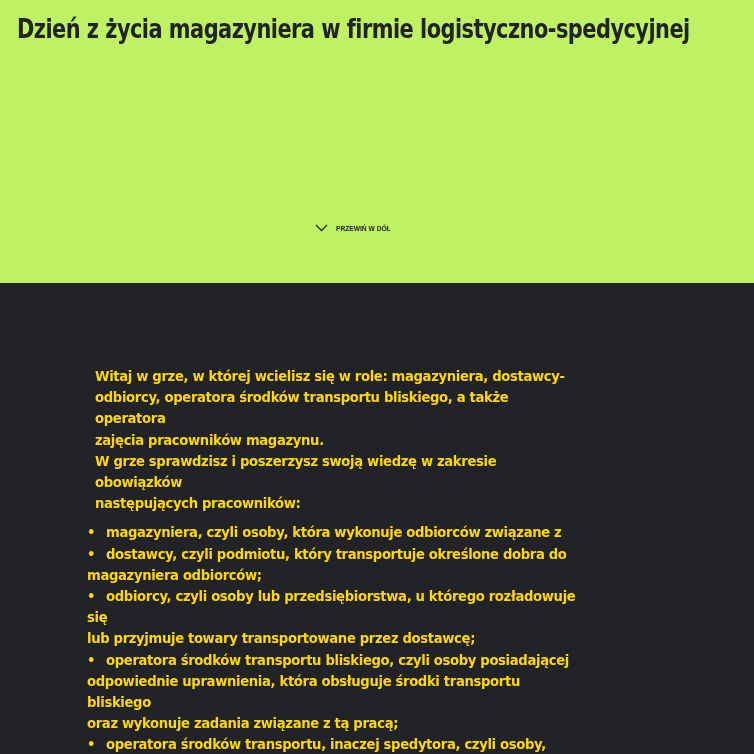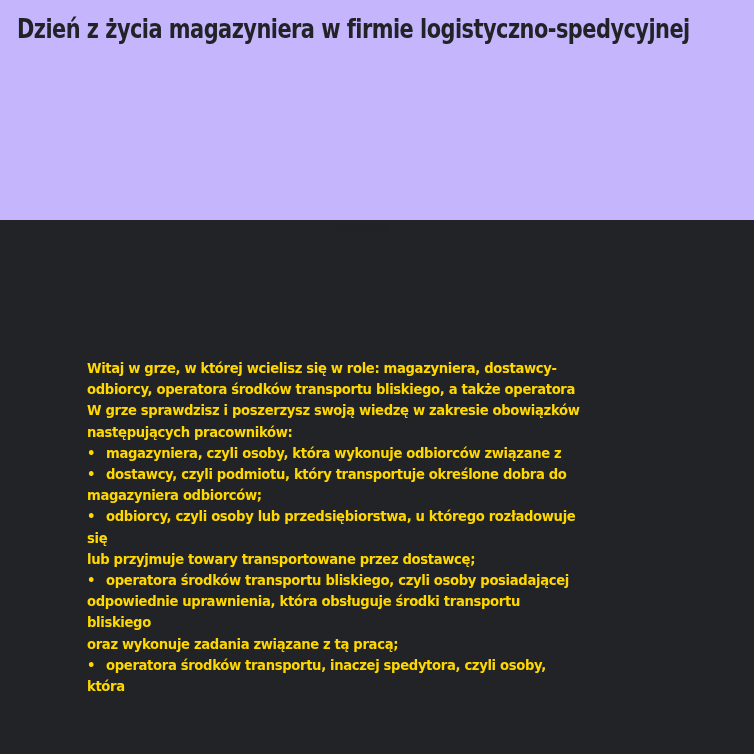--- a/index.html
+++ b/index.html
@@ -3,22 +3,22 @@
 <meta charset="utf-8">
 <style>
   html, body { margin: 0; padding: 0; }
   body {
     width: 754px; height: 754px; overflow: hidden;
     background: #222327;
     font-family: "DejaVu Sans", sans-serif;
   }
   .hero {
     position: relative;
-    height: 220px;
-    background: #c4b5fd;
+    height: 283px;
+    background: #bef264;
   }
   .hero-title {
     position: absolute;
     left: 17px; top: 9px;
     margin: 0;
     font-family: "DejaVu Sans Condensed", "DejaVu Sans", sans-serif;
     font-stretch: condensed;
     font-weight: bold;
     font-size: 27px;
     line-height: 40px;
@@ -50,21 +50,21 @@
     position: absolute;
     left: 87px; top: 358px;
     width: 500px;
     color: #FFD800;
     font-family: "DejaVu Sans", sans-serif;
     font-weight: bold;
     font-size: 13.2px;
     line-height: 21.2px;
     letter-spacing: -0.35px;
   }
-  .content p { margin: 0; }
+  .content p { margin: 8px; }
   .content .bullet-item { display: block; }
   .content .bullet {
     display: inline-block;
     width: 19px;
   }
 </style>
 </head>
 <body>
 
 <header class="hero">
@@ -76,20 +76,21 @@
       </svg>
     </span>
     <span class="scroll-label">PRZEWIŃ W DÓŁ</span>
   </div>
 </header>
 
 <main class="content">
   <p>
     <span style="display:block">Witaj w grze, w której wcielisz się w role: magazyniera, dostawcy-</span>
     <span style="display:block">odbiorcy, operatora środków transportu bliskiego, a także operatora</span>
+    <span style="display:block">zajęcia pracowników magazynu.</span>
     <span style="display:block">W grze sprawdzisz i poszerzysz swoją wiedzę w zakresie obowiązków</span>
     <span style="display:block">następujących pracowników:</span>
   </p>
 
   <div>
     <div class="bullet-item">
       <span style="display:block"><span class="bullet">•</span><span>magazyniera, czyli osoby, która wykonuje odbiorców związane z</span></span>
     </div>
     <div class="bullet-item">
       <span style="display:block"><span class="bullet">•</span><span>dostawcy, czyli podmiotu, który transportuje określone dobra do</span></span>

